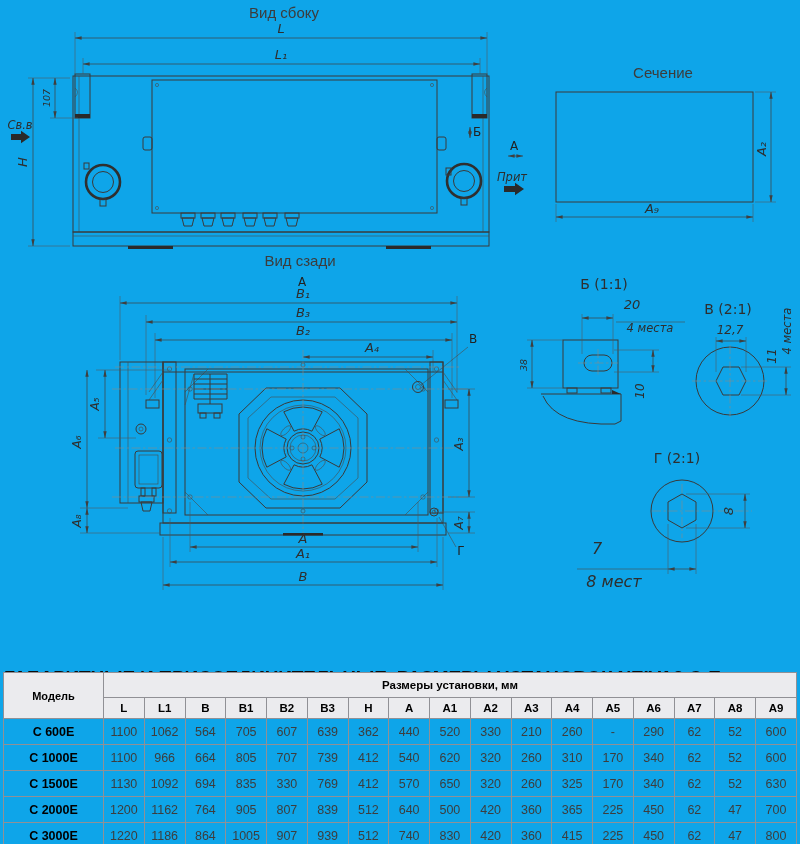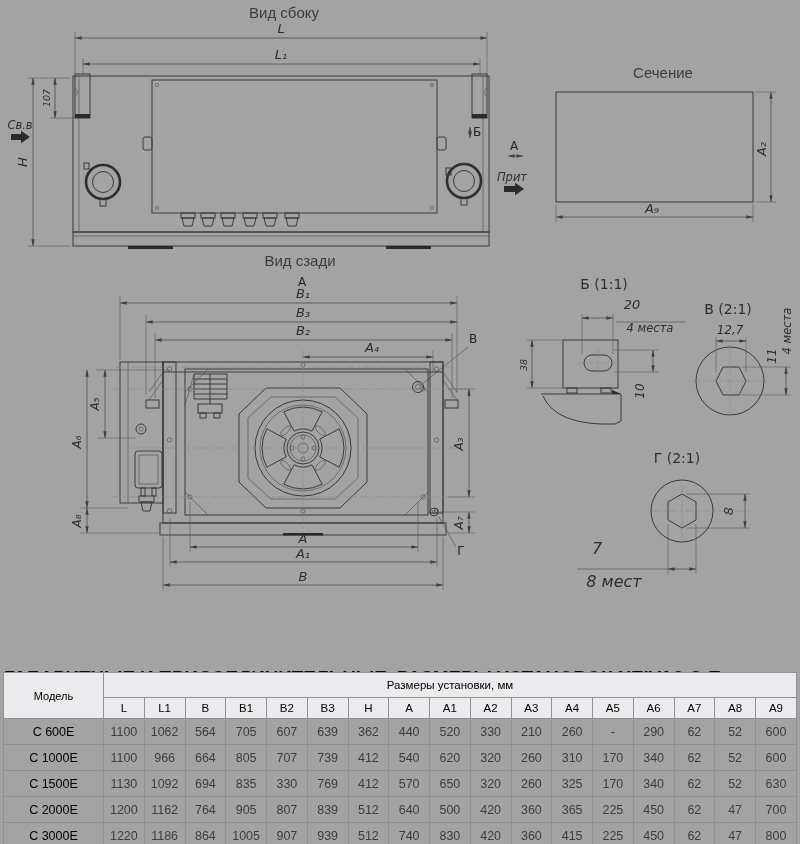--- a/index.html
+++ b/index.html
@@ -1,16 +1,16 @@
 <!DOCTYPE html>
 <html><head>
 <meta charset="utf-8">
 <style>
   html,body { margin:0; padding:0; background:#fff; }
-  .stage { position:relative; width:800px; height:844px; background:#a3a3a3; overflow:hidden;
+  .stage { position:relative; width:800px; height:844px; background:#0ea5e9; overflow:hidden;
            font-family:"Liberation Sans",sans-serif; }
   svg.drawing { position:absolute; left:0; top:0; }
 
   
   svg .ol   { fill:none; stroke:#3a3a3a; stroke-width:1; }
   svg .thin { fill:none; stroke:#4a4a4a; stroke-width:.6; }
   svg .hv   { fill:none; stroke:#2f2f2f; stroke-width:2.6; }
   svg .dim  { fill:none; stroke:#3f3f3f; stroke-width:.7;
               marker-start:url(#ar); marker-end:url(#ar); }
   svg .ext  { fill:none; stroke:#565656; stroke-width:.55; }
@@ -30,26 +30,26 @@
 
   
   .heading { position:absolute; left:4px; top:623px; color:#0d0d0d; font-weight:bold;
              font-size:19px; line-height:22px; letter-spacing:-0.2px; white-space:pre; }
 
   
   table.dims { position:absolute; left:3px; top:672px; width:794px;
                border-collapse:collapse; table-layout:fixed; }
   table.dims th, table.dims td { border:1px solid #909095; text-align:center;
                vertical-align:middle; padding:0; overflow:hidden; }
-  table.dims thead th { background:#ebebee; color:#000; font-weight:normal; font-size:11.5px; }
+  table.dims thead th { background:#ebebee; color:#000; font-weight:bold; font-size:11.5px; }
   table.dims th.group-h { height:24px; }
   table.dims tr.colhdr th { height:20px; }
   table.dims th.model-h { font-size:11px; }
   table.dims td { height:25px; font-size:12.5px; color:#3d3d3d; }
-  table.dims td.model { font-weight:normal; color:#000; }
+  table.dims td.model { font-weight:bold; color:#000; }
 </style>
 </head>
 <body>
 
 <div class="stage">
 
 <svg class="drawing" width="800" height="620" viewBox="0 0 800 620">
   <defs>
     <marker id="ar" viewBox="0 0 10 6" refX="9.5" refY="3" markerWidth="10" markerHeight="6" orient="auto-start-reverse">
       <path d="M0,0.6 L10,3 L0,5.4 Z" fill="#3f3f3f"></path>

